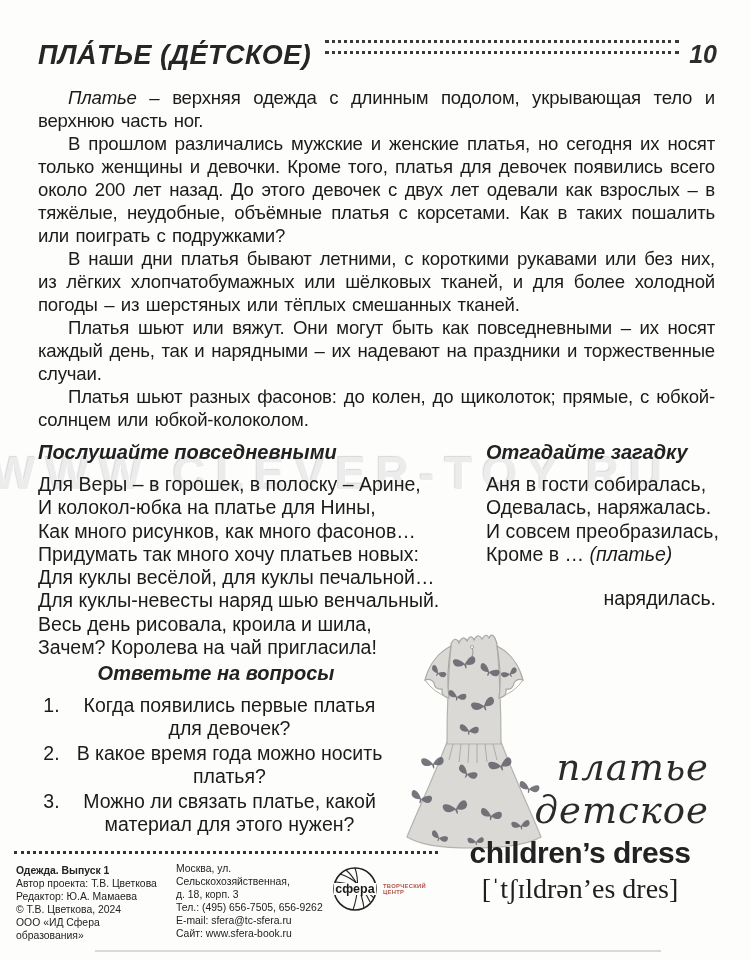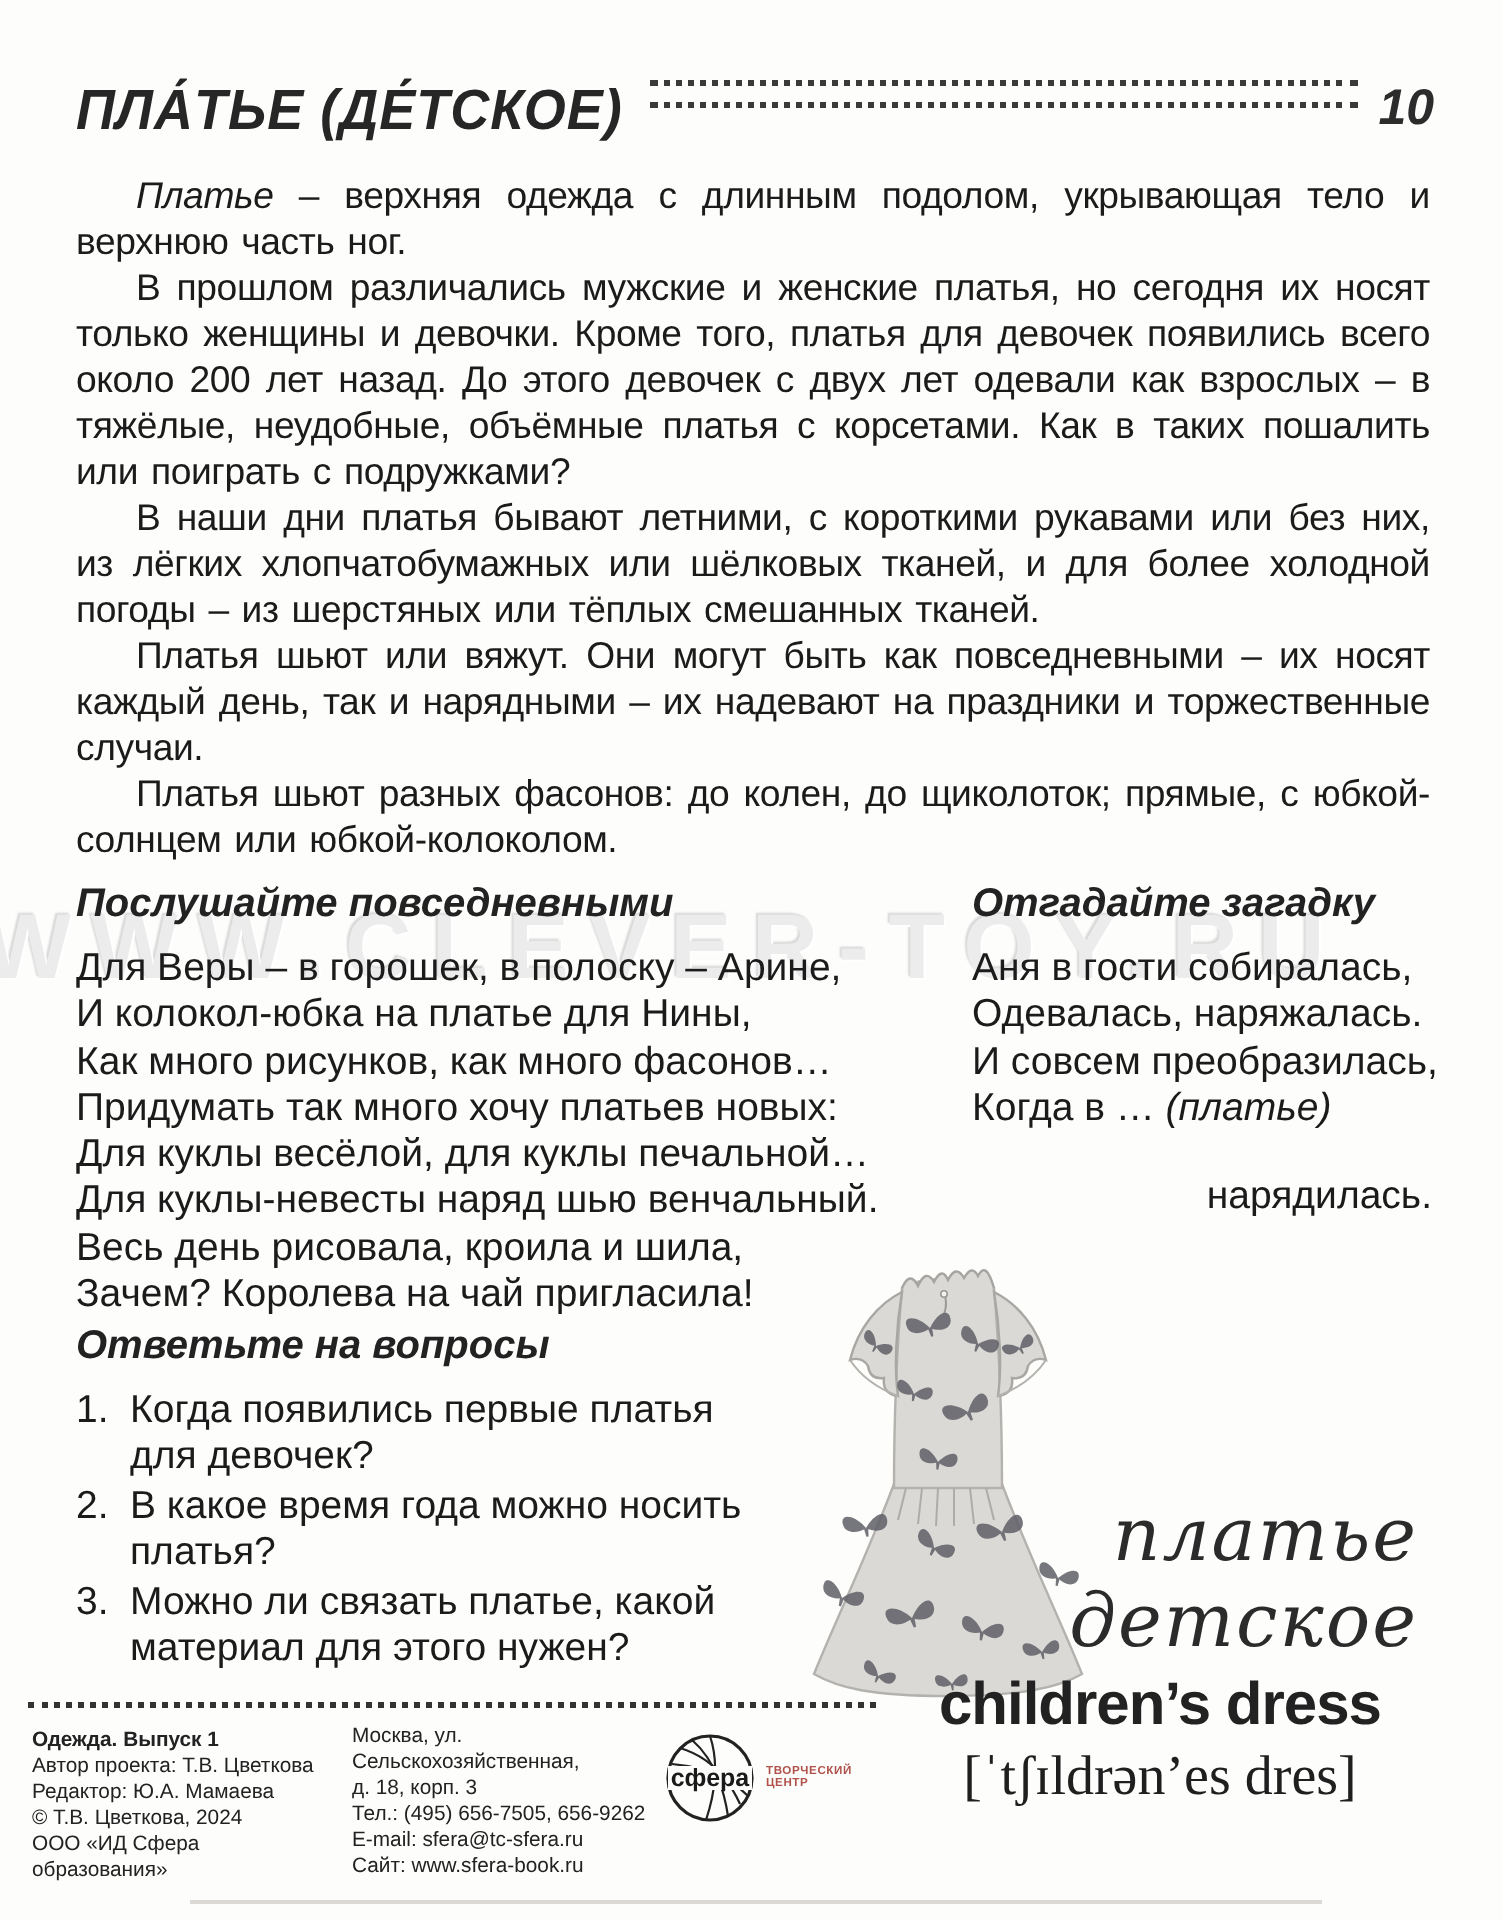--- a/index.html
+++ b/index.html
@@ -40,21 +40,21 @@
   .section-heading{
     font-style:italic; font-weight:bold; font-size:20px; color:#222;
     margin:0 0 9px 0;
   }
   .poem{position:absolute; left:38px; top:441px; width:440px; z-index:1;}
   .poem .line{font-size:19.5px; line-height:23.3px;}
   .riddle{position:absolute; left:486px; top:441px; width:242px; z-index:1;}
   .riddle .line{font-size:19.5px; line-height:23.3px;}
   .riddle .line-answer em{font-style:italic;}
   .riddle .line-last{text-align:right; padding-right:12px;margin-top:21px;}
-  .questions{position:absolute; left:38px; top:662px; width:356px; z-index:1;}
+  .questions{position:absolute; left:38px; top:662px; width:356px; z-index:1;text-align:center;}
   .q-item{display:flex; font-size:19.5px; line-height:22.5px; margin-top:3px;}
   .q-num{width:27px; flex:none;}
   .q-text{flex:1;}
   
   .dress-figure{position:absolute; left:381px; top:594px; z-index:1;}
   
   .vocab-ru{
     position:absolute; right:42px; top:746px; width:230px; z-index:1;
     text-align:right; font-family:"DejaVu Serif", serif; font-style:italic;
     font-size:37px; line-height:43px; color:#2b2b2b; letter-spacing:1px;
@@ -121,21 +121,21 @@
     <div class="line">Для куклы-невесты наряд шью венчальный.</div>
     <div class="line">Весь день рисовала, кроила и шила,</div>
     <div class="line">Зачем? Королева на чай пригласила!</div>
   </div>
 
   <div class="riddle">
     <div class="section-heading">Отгадайте загадку</div>
     <div class="line">Аня в гости собиралась,</div>
     <div class="line">Одевалась, наряжалась.</div>
     <div class="line">И совсем преобразилась,</div>
-    <div class="line line-answer"><span>Когда в … </span><em>(платье)</em></div>
+    <div class="line line-answer"><span>Кроме в … </span><em>(платье)</em></div>
     <div class="line line-last">нарядилась.</div>
   </div>
 
   <div class="questions">
     <div class="section-heading">Ответьте на вопросы</div>
     <div class="q-item">
       <span class="q-num">1.</span>
       <span class="q-text">Когда появились первые платья для девочек?</span>
     </div>
     <div class="q-item">

